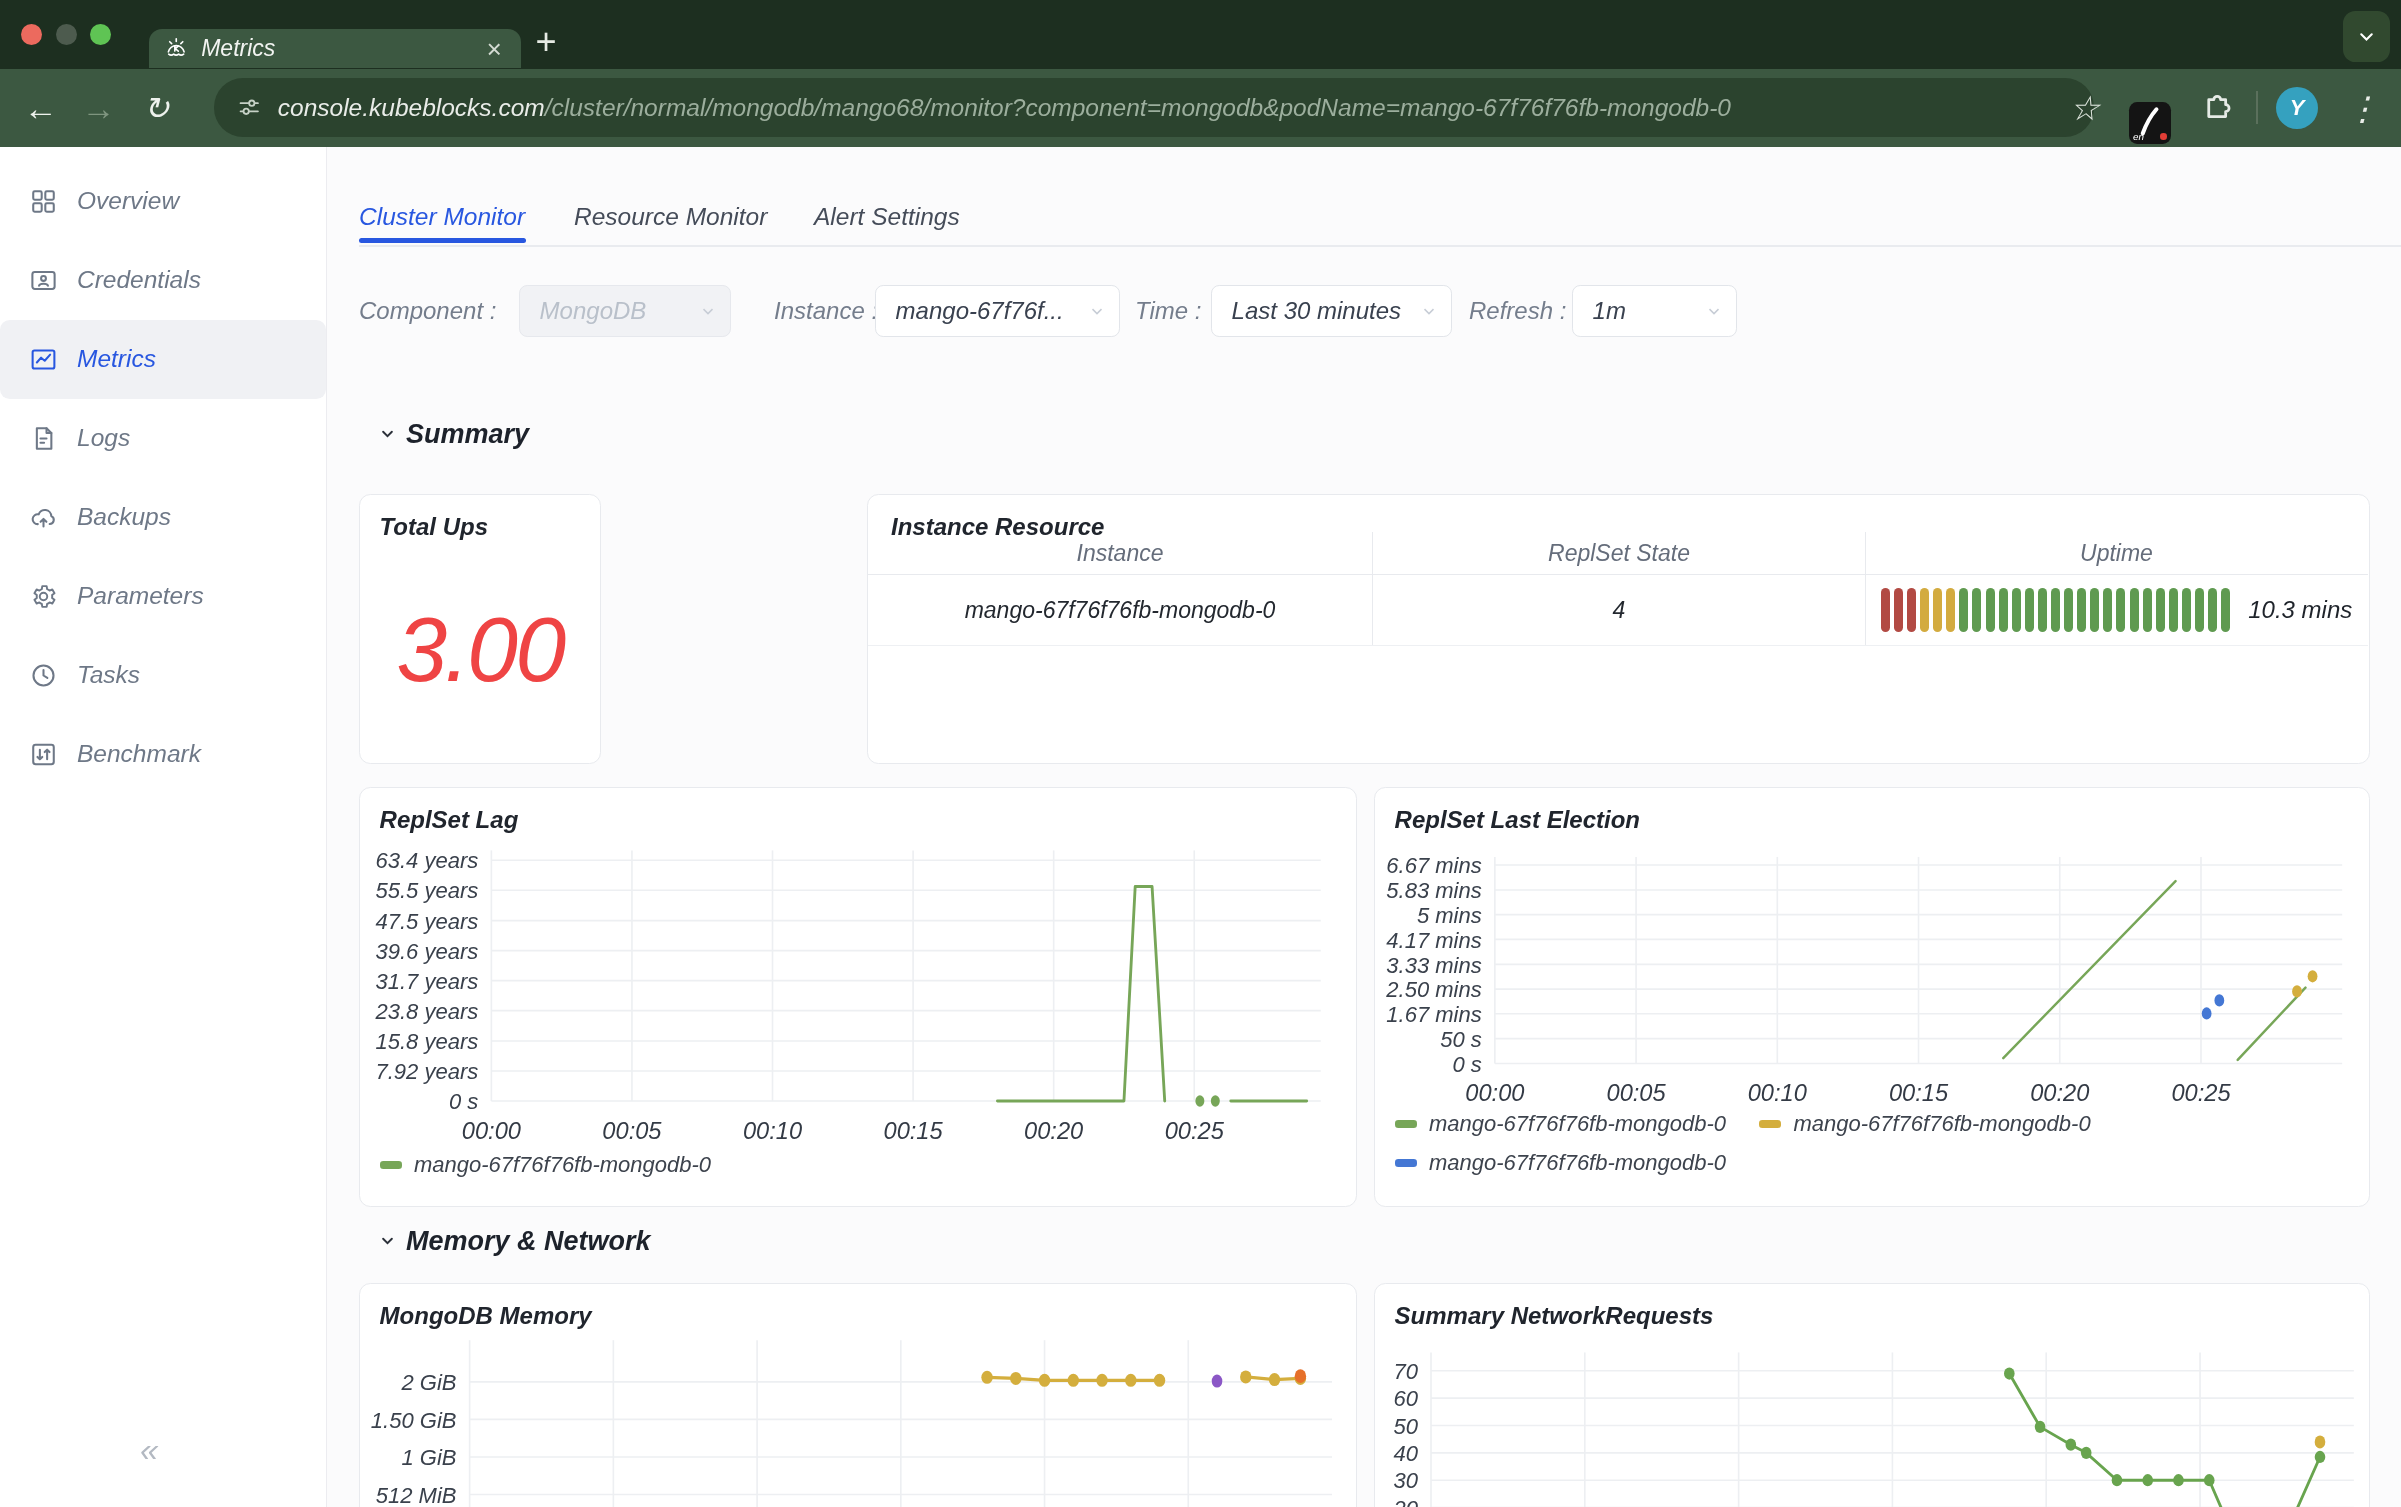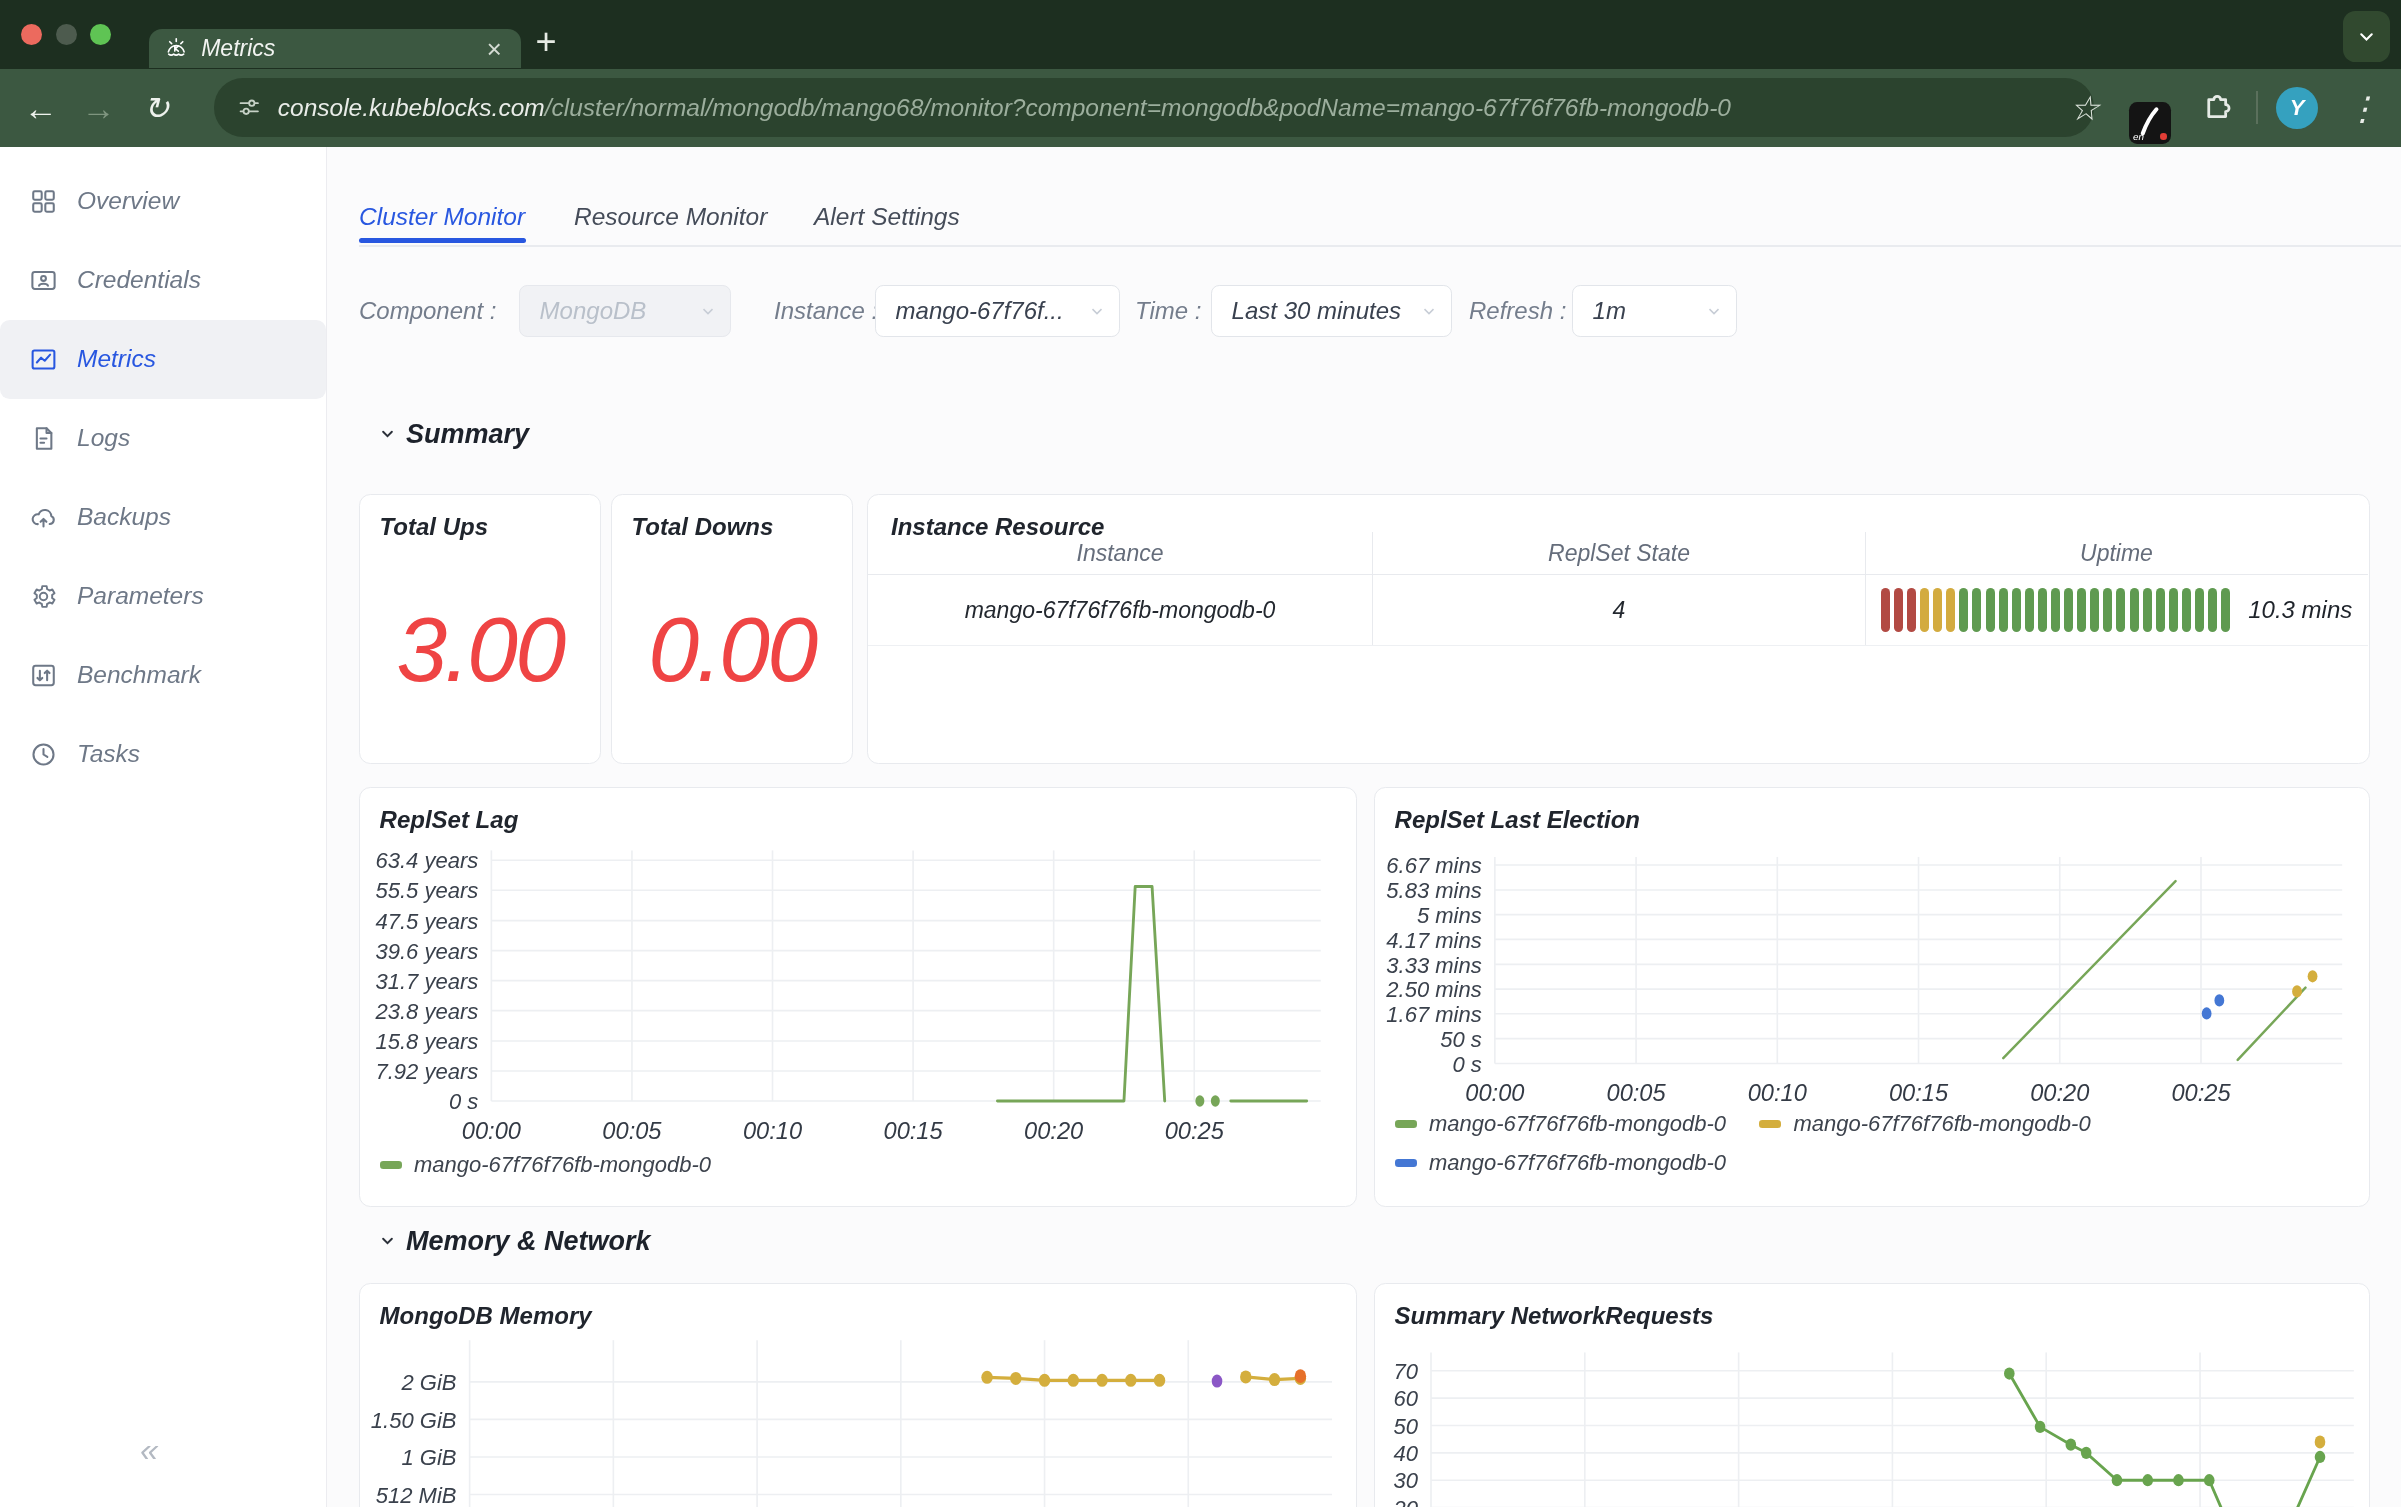--- a/index.html
+++ b/index.html
@@ -206,35 +206,35 @@
         <svg viewBox="0 0 24 24" width="29" height="29" fill="none" stroke="currentColor" stroke-width="1.6" stroke-linejoin="round">
             <circle cx="12" cy="12" r="3.1"></circle>
             <path d="M19.2 12c0-.4 0-.8-.1-1.2l2-1.5-1.8-3.1-2.3.9a7 7 0 0 0-2-1.2L14.6 3.4h-3.6L10.6 5.9a7 7 0 0 0-2 1.2l-2.3-.9-1.8 3.1 2 1.5c-.1.4-.1.8-.1 1.2s0 .8.1 1.2l-2 1.5 1.8 3.1 2.3-.9a7 7 0 0 0 2 1.2l.4 2.5h3.6l.4-2.5a7 7 0 0 0 2-1.2l2.3.9 1.8-3.1-2-1.5c.1-.4.1-.8.1-1.2z"></path>
           </svg>
         </span>
       <span class="s-label">Parameters</span>
     </div>
     <div class="side-item">
       <span class="s-icon">
         <svg viewBox="0 0 24 24" width="29" height="29" fill="none" stroke="currentColor" stroke-width="1.7" stroke-linecap="round" stroke-linejoin="round">
+            <circle cx="12" cy="12" r="8.3"></circle>
+            <path d="M12 7.5V12l3.2 2"></path>
+          </svg>
+        </span>
+      <span class="s-label">Tasks</span>
+    </div>
+    <div class="side-item">
+      <span class="s-icon">
+        <svg viewBox="0 0 24 24" width="29" height="29" fill="none" stroke="currentColor" stroke-width="1.7" stroke-linecap="round" stroke-linejoin="round">
             <rect x="3.5" y="4" width="17" height="16" rx="2"></rect>
             <path d="M9 8v8m0 0l-2-2m2 2l2-2"></path>
             <path d="M15 16V8m0 0l-2 2m2-2l2 2"></path>
           </svg>
         </span>
       <span class="s-label">Benchmark</span>
-    </div>
-    <div class="side-item">
-      <span class="s-icon">
-        <svg viewBox="0 0 24 24" width="29" height="29" fill="none" stroke="currentColor" stroke-width="1.7" stroke-linecap="round" stroke-linejoin="round">
-            <circle cx="12" cy="12" r="8.3"></circle>
-            <path d="M12 7.5V12l3.2 2"></path>
-          </svg>
-        </span>
-      <span class="s-label">Tasks</span>
     </div>
     <span class="collapse">«</span>
   </div>
 
   <span class="mtab active" style="left:359px;">Cluster Monitor</span>
   <span class="mtab" style="left:574px;">Resource Monitor</span>
   <span class="mtab" style="left:814px;">Alert Settings</span>
   <div class="mtab-underline"></div>
   <div class="tabs-divider"></div>
 
@@ -268,24 +268,20 @@
   </div>
 
   <svg class="section-chevron" style="left:377px;top:423px;" viewBox="0 0 24 24" fill="none" stroke="#2b3039" stroke-width="2.2" stroke-linecap="round">
       <path d="M7 10l5 5 5-5"></path>
     </svg>
   <span class="section-title" style="left:406px;top:419px;">Summary</span>
 
   <div class="card" style="left:359px;top:494px;width:242px;height:270px;">
     <span class="card-title">Total Ups</span>
     <div class="big-value">3.00</div>
-  </div>
-  <div class="card" style="left:611px;top:494px;width:242px;height:270px;">
-    <span class="card-title">Total Downs</span>
-    <div class="big-value">0.00</div>
   </div>
   <div class="card" style="left:867px;top:494px;width:1503px;height:270px;">
     <span class="card-title" style="left:23px;">Instance Resource</span>
     <div class="ir-table">
       <div class="ir-row ir-head">
         <div class="ir-cell c1">Instance</div>
         <div class="ir-cell c2">ReplSet State</div>
         <div class="ir-cell c3">Uptime</div>
       </div>
       <div class="ir-row ir-body">

